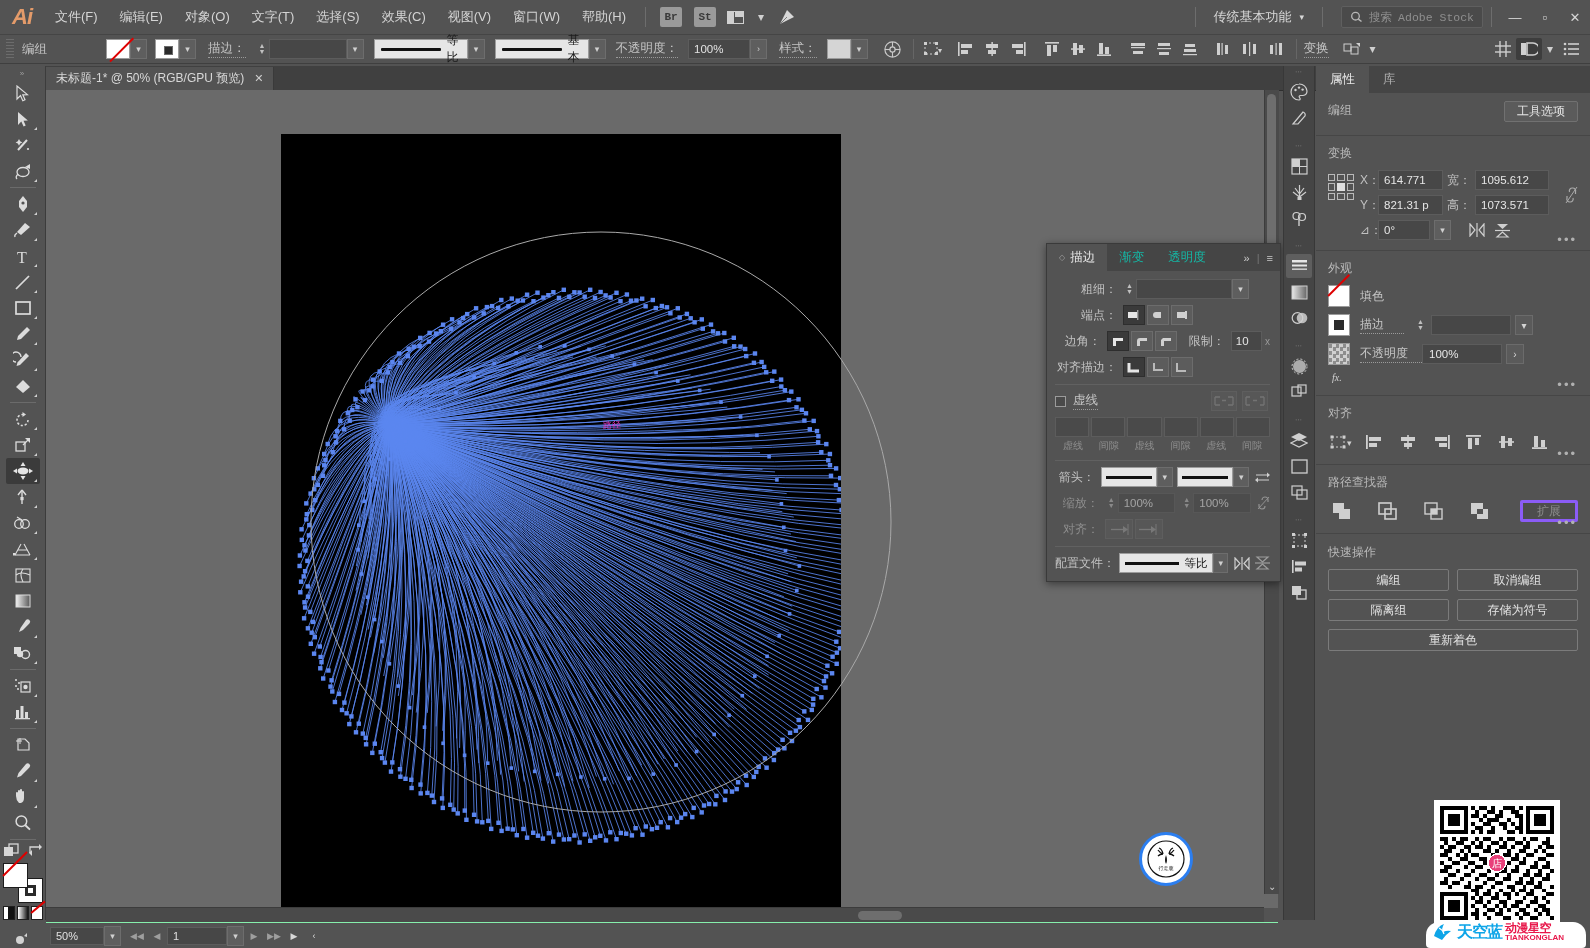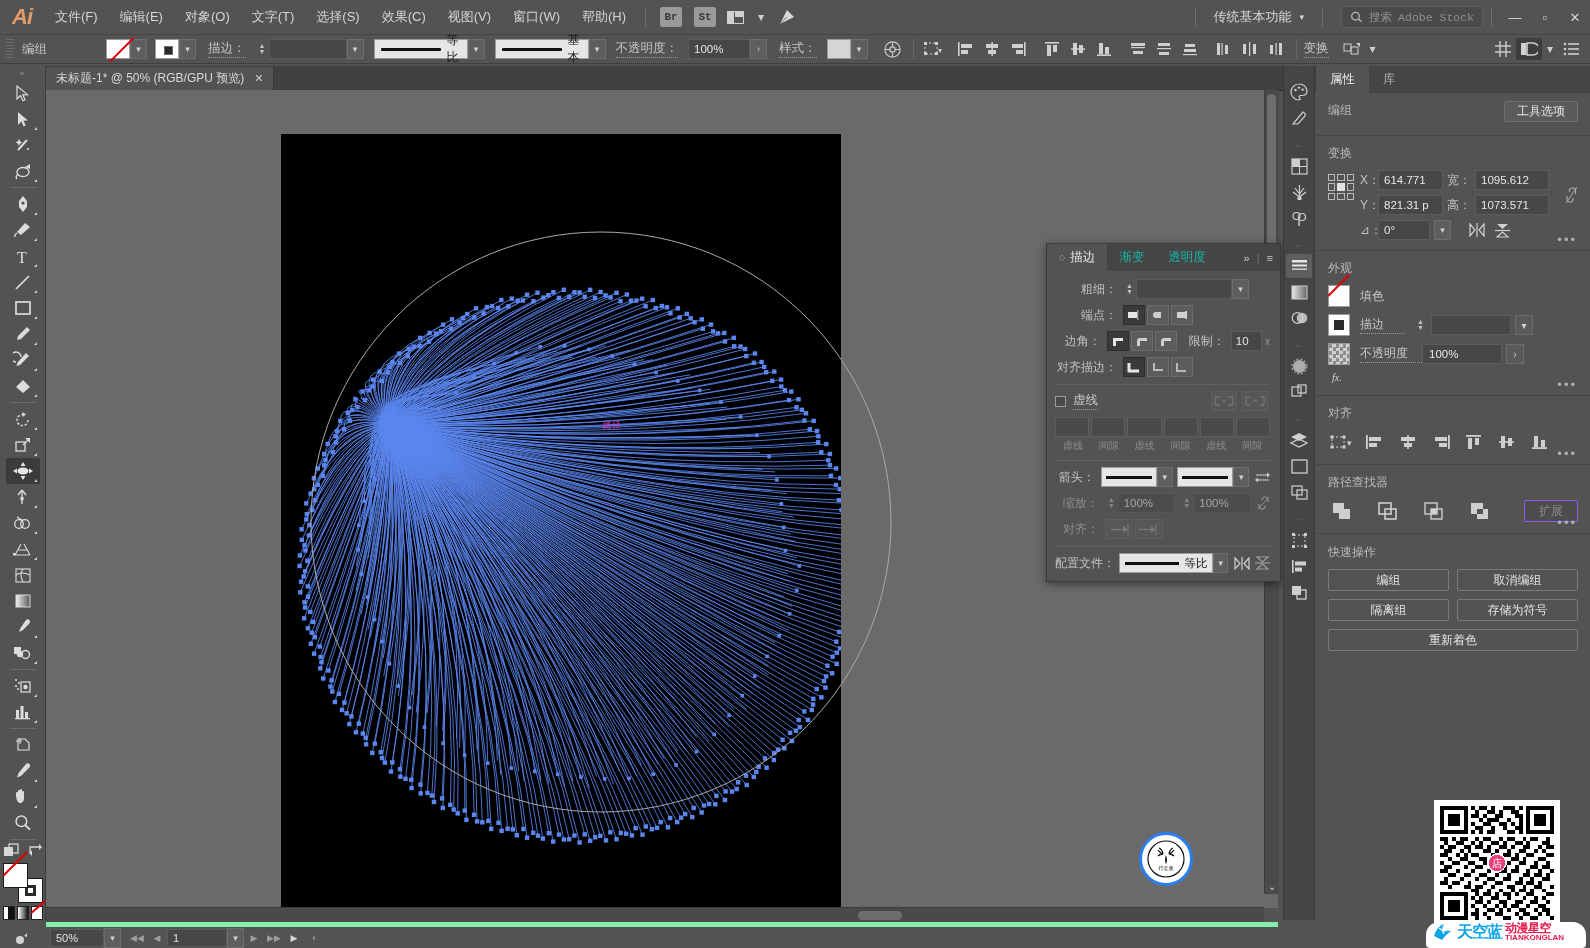--- a/index.html
+++ b/index.html
@@ -75,21 +75,21 @@
   .pathlabel{position:absolute;color:#ee37c8;font-size:9px;}
 
   
   .vscroll{position:absolute;right:0;top:90px;width:14px;height:802px;background:#4a4a4a;border-left:1px solid #3c3c3c;}
   .vscroll .thumb{position:absolute;left:2px;top:4px;width:9px;height:330px;background:#6e6e6e;border-radius:5px;}
   .hscroll{position:absolute;left:46px;bottom:0;width:1218px;height:14px;background:#4a4a4a;border-top:1px solid #3c3c3c;}
   .hscroll .thumb{position:absolute;top:3px;left:812px;width:44px;height:9px;background:#6e6e6e;border-radius:5px;}
   .arrowbtn{position:absolute;color:#cfcfcf;font-size:10px;}
 
   
-  .statusbar{position:absolute;left:46px;bottom:0;width:1232px;height:26px;background:#535353;border-top:5px solid #86efac;display:flex;align-items:center;box-sizing:border-box;padding-left:4px;}
+  .statusbar{position:absolute;left:46px;bottom:0;width:1232px;height:26px;background:#535353;border-top:1px solid #86efac;display:flex;align-items:center;box-sizing:border-box;padding-left:4px;}
   .zoombox{display:flex;align-items:center;height:18px;}
   .zoombox .zv{width:54px;height:18px;background:#474747;border:1px solid #5c5c5c;box-sizing:border-box;color:#e0e0e0;font-size:11px;display:flex;align-items:center;padding-left:5px;}
   .navbtn{width:20px;height:18px;display:flex;align-items:center;justify-content:center;color:#9e9e9e;font-size:9px;}
   .navbtn.on{color:#d8d8d8;}
   .pagebox{width:60px;height:18px;background:#474747;border:1px solid #5c5c5c;box-sizing:border-box;color:#e0e0e0;font-size:11px;display:flex;align-items:center;padding-left:5px;}
   .statustext{flex:1;text-align:center;color:#cfcfcf;font-size:12px;}
 
   
   .fpanel{position:absolute;left:1046px;top:243px;width:233px;background:#535353;border:1px solid #3a3a3a;box-shadow:0 2px 8px rgba(0,0,0,.45);}
   .fp-tabs{height:27px;background:#454545;display:flex;align-items:stretch;}
@@ -148,21 +148,21 @@
   .aplab{font-size:12px;color:#c6c6c6;}
   .aplab.dotted{border-bottom:1px dotted #9a9a9a;}
   .opafield{width:80px;height:20px;background:#474747;border:1px solid #5c5c5c;box-sizing:border-box;color:#e6e6e6;font-size:11.5px;display:flex;align-items:center;padding-left:6px;}
   .arrbtn{width:18px;height:20px;background:#5a5a5a;border:1px solid #6b6b6b;box-sizing:border-box;display:flex;align-items:center;justify-content:center;color:#d4d4d4;font-size:10px;}
   .dots3{position:absolute;right:13px;bottom:6px;color:#b0b0b0;letter-spacing:2px;font-size:13px;line-height:8px;}
   .iconrow{display:flex;align-items:center;gap:5px;}
   .ibig{width:28px;height:24px;display:flex;align-items:center;justify-content:center;color:#d2d2d2;}
   .qa-grid{display:grid;grid-template-columns:1fr 1fr;gap:8px;}
   .qbtn{height:22px;background:#535353;border:1px solid #7b7b7b;box-sizing:border-box;display:flex;align-items:center;justify-content:center;color:#e3e3e3;font-size:12px;border-radius:2px;}
   .qbtn.full{grid-column:1 / span 2;}
-  .expbtn{margin-left:auto;height:22px;padding:0 14px;background:#4d4d4d;border:1px solid #8b5cf6;box-sizing:border-box;display:flex;align-items:center;color:#8b8b8b;font-size:12px;border-radius:2px;}
+  .expbtn{margin-left:auto;height:22px;padding:0 14px;background:#4d4d4d;border:3px solid #8b5cf6;box-sizing:border-box;display:flex;align-items:center;color:#8b8b8b;font-size:12px;border-radius:2px;}
 
   
   .deer{position:absolute;left:1139px;top:832px;width:48px;height:48px;border-radius:50%;background:#fff;border:3px solid #2b7ef0;display:flex;align-items:center;justify-content:center;overflow:hidden;}
   .qr{position:absolute;left:1434px;top:800px;width:126px;height:126px;background:#fff;padding:6px;box-sizing:border-box;}
   .qrinner{width:100%;height:100%;}
   .wmbar{position:absolute;left:1426px;top:922px;width:160px;height:26px;background:#fff;border-radius:13px 13px 4px 4px;display:flex;align-items:flex-start;gap:3px;padding-left:6px;box-sizing:border-box;}
   .wm-cn{font-size:16px;font-weight:bold;color:#0ea5e8;letter-spacing:-1px;}
   .wm-red{font-size:12px;font-weight:bold;color:#e8174a;letter-spacing:-0.5px;}
   .wm-sub{font-size:8px;font-weight:bold;color:#e8174a;}
   svg{display:block;}

